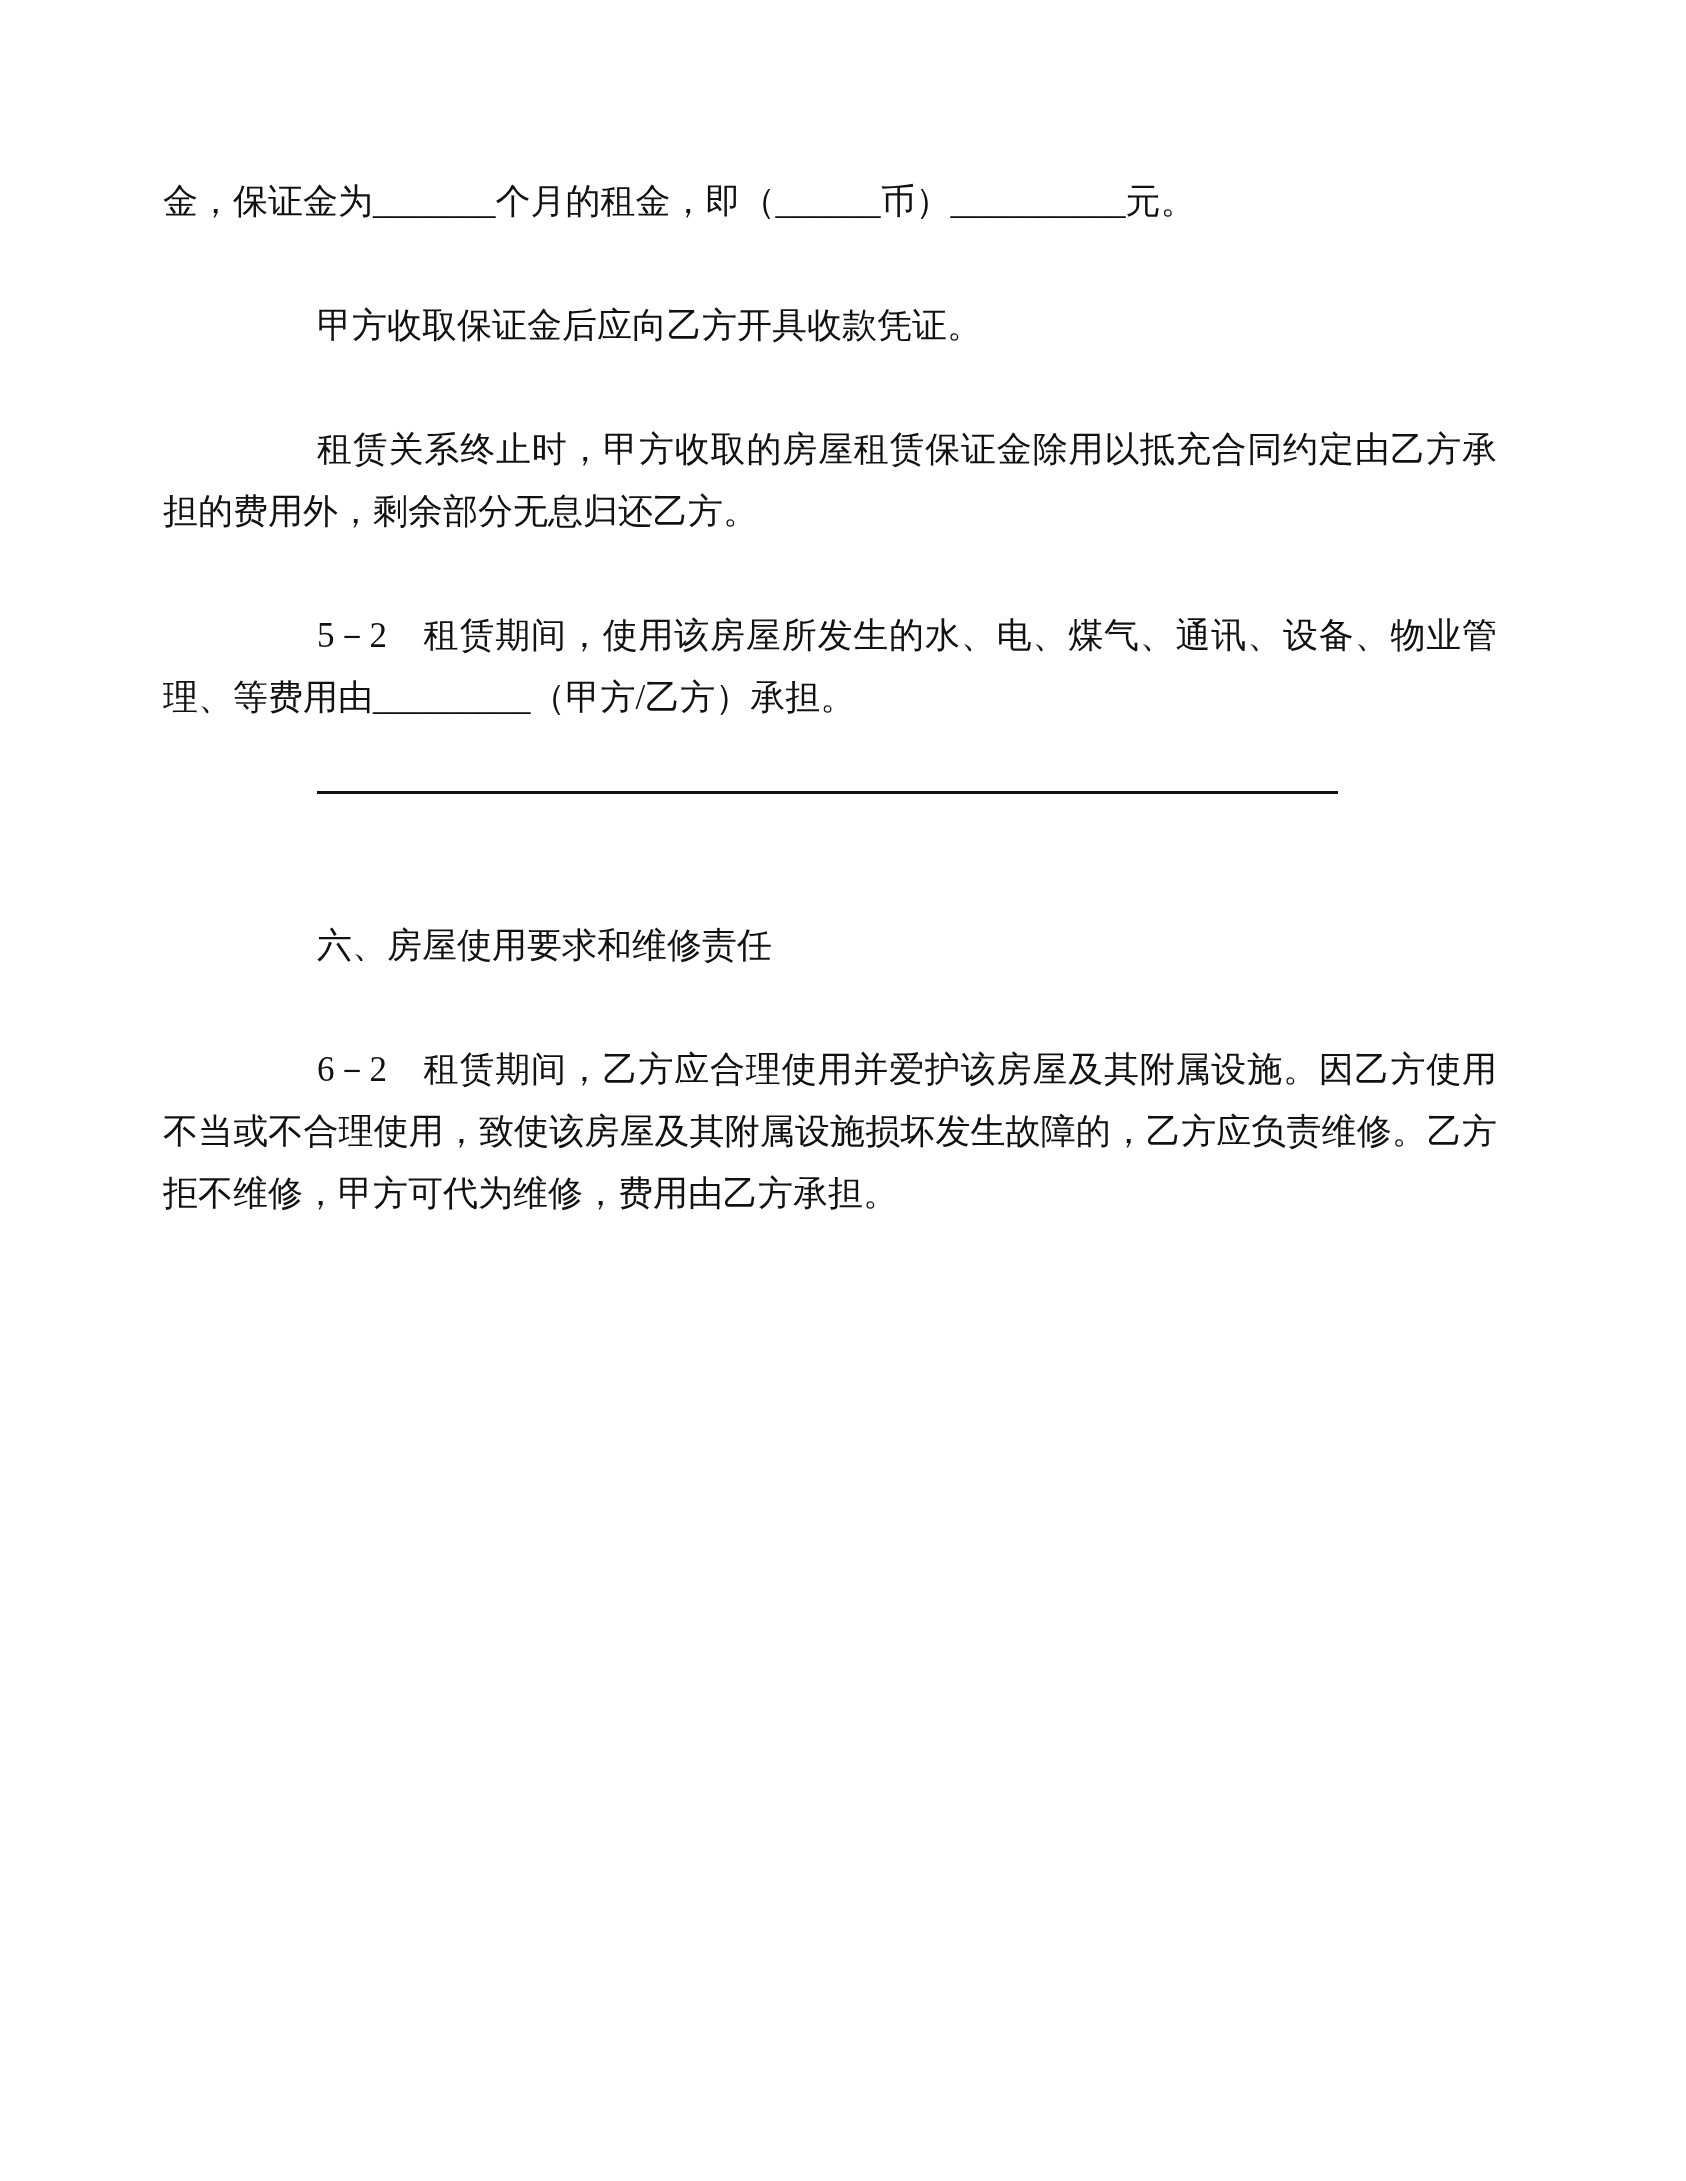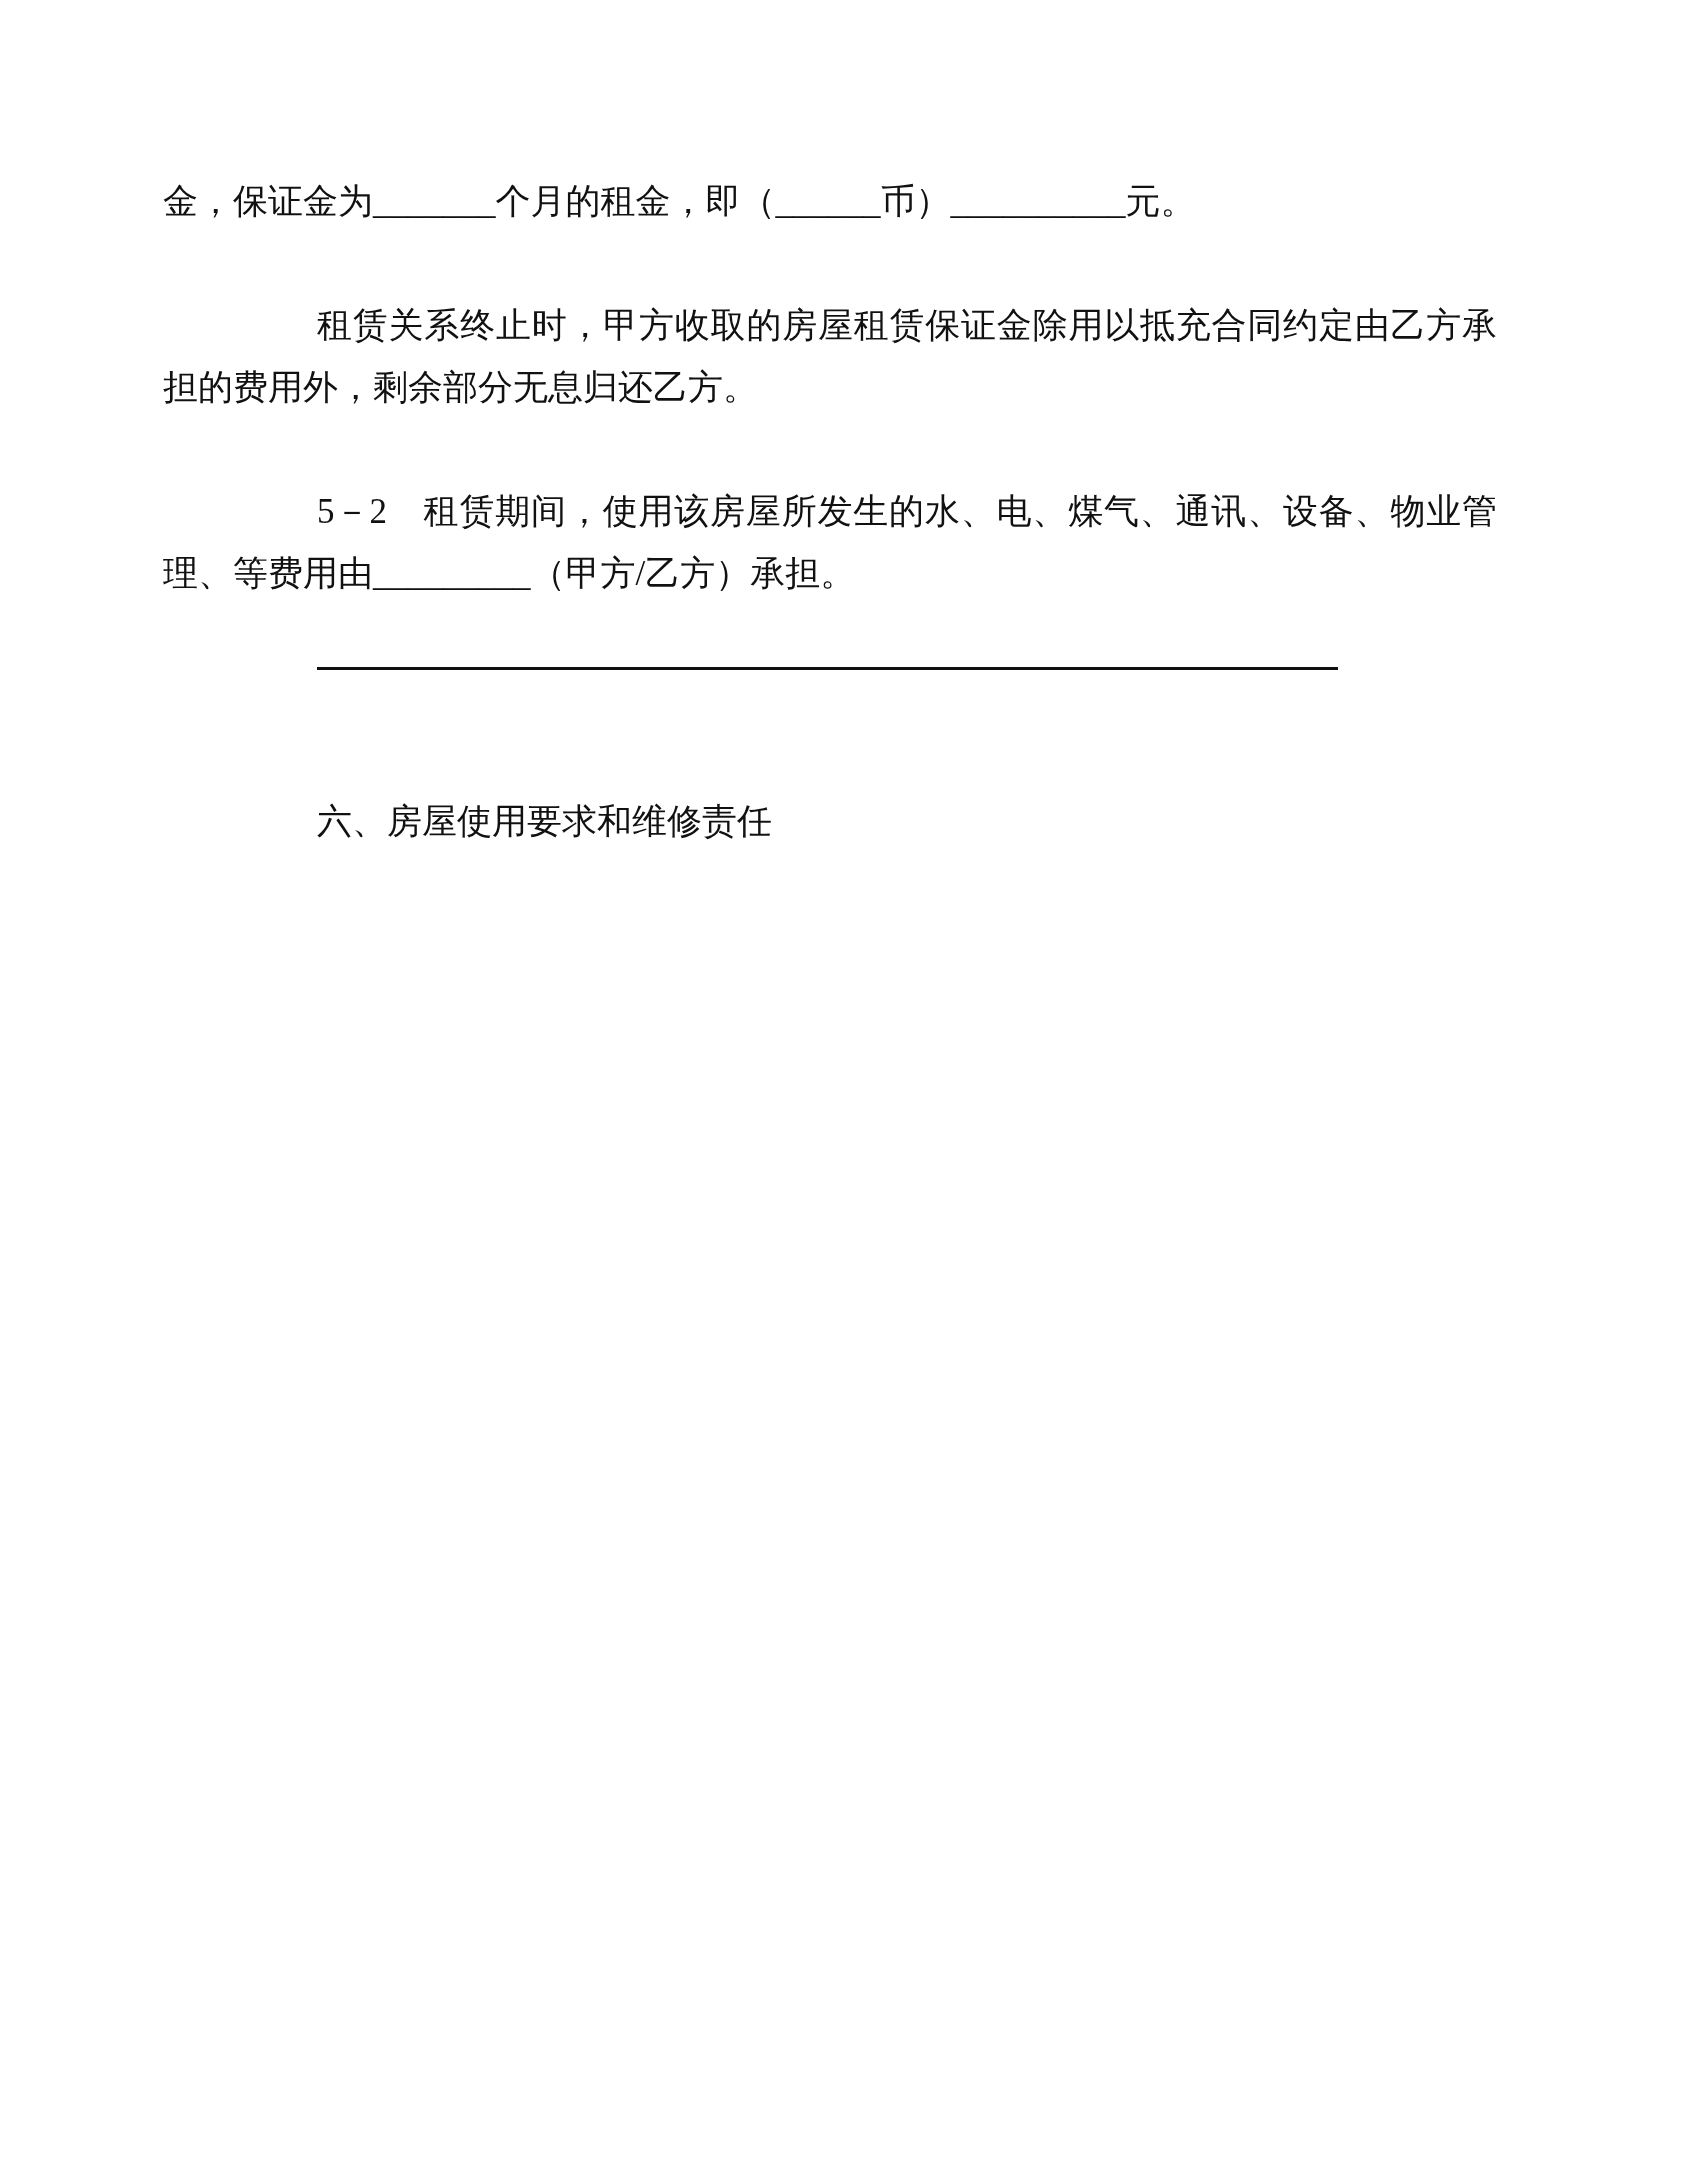--- a/index.html
+++ b/index.html
@@ -46,30 +46,32 @@
     border-top: 3.7px solid #101010;
   }
 </style>
 </head>
 <body>
 
 <div class="page">
 
   <p class="clause first">金，保证金为_______个月的租金，即（______币）__________元。</p>
 
+  <p class="clause indent">甲方收取保证金后应向乙方开具收款凭证。</p>
 
   <p class="clause indent">租赁关系终止时，甲方收取的房屋租赁保证金除用以抵充合同约定由乙方承担的费用外，剩余部分无息归还乙方。</p>
 
   <p class="clause indent">5－2　租赁期间，使用该房屋所发生的水、电、煤气、通讯、设备、物业管理、等费用由_________（甲方/乙方）承担。</p>
 
 
   <div class="blank-row">
     <div class="line"></div>
   </div>
 
   <p class="clause indent">六、房屋使用要求和维修责任</p>
 
 
+  <p class="clause indent">6－2　租赁期间，乙方应合理使用并爱护该房屋及其附属设施。因乙方使用不当或不合理使用，致使该房屋及其附属设施损坏发生故障的，乙方应负责维修。乙方拒不维修，甲方可代为维修，费用由乙方承担。</p>
 
 
 
 </div>
 
 
 </body></html>

